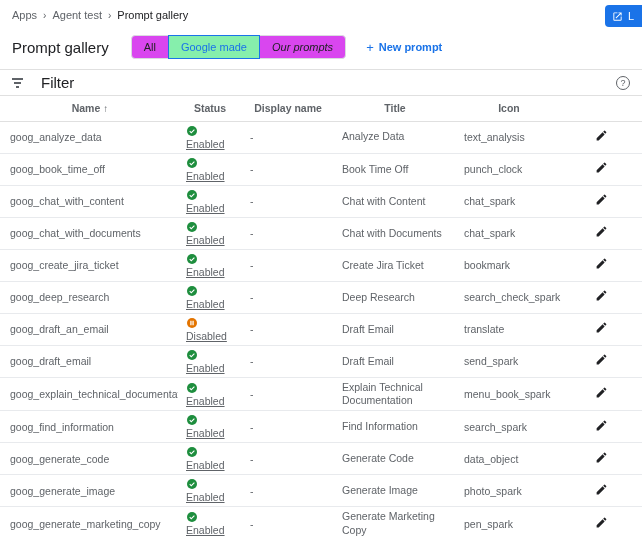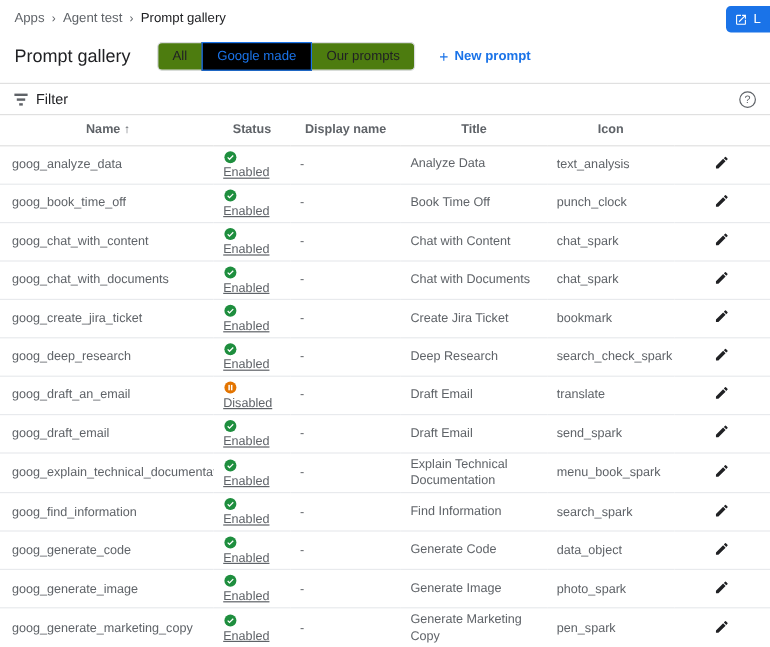--- a/index.html
+++ b/index.html
@@ -35,48 +35,48 @@
   
   .title-row {
     display: flex; align-items: center;
     padding: 8px 12px 10px 12px;
   }
   .page-title { font-size: 15px; font-weight: 400; color: #202124; }
   .tab-group { display: flex; margin-left: 22px; }
   .tab {
     font-family: "Liberation Sans", sans-serif;
     font-size: 11px; padding: 5px 12px;
-    background: #4d7c0f; color: #202124;
+    background: #d946ef; color: #202124;
     border: 1px solid #dadce0; cursor: pointer;
     margin-left: -1px; position: relative;
   }
   .tab:first-child { border-radius: 4px 0 0 4px; margin-left: 0; }
-  .tab:last-child { border-radius: 0 4px 4px 0; }
+  .tab:last-child { border-radius: 0 4px 4px 0; font-style: italic; }
   .tab.active {
-    background: #000000; color: #1a73e8;
+    background: #86efac; color: #1a73e8;
     border-color: #1a73e8; z-index: 1;
   }
   .new-prompt-btn {
     margin-left: 20px; background: none; border: none;
     color: #1a73e8; font-size: 11px; font-weight: bold;
     display: flex; align-items: center; gap: 5px; cursor: pointer;
     font-family: "Liberation Sans", sans-serif;
   }
   .new-prompt-btn .plus { font-size: 13px; font-weight: 400; }
 
   
   .filter-bar {
     display: flex; align-items: center; gap: 16px;
     border-top: 1px solid #e0e0e0; border-bottom: 1px solid #e0e0e0;
     height: 27px; padding: 0 12px;
   }
   .filter-btn {
-    display: flex; align-items: center; gap: 7px;
+    display: flex; align-items: center; gap: 18px;
     background: none; border: none; cursor: pointer;
-    font-size: 12px; color: #202124; font-family: "Liberation Sans", sans-serif;
+    font-size: 15px; color: #202124; font-family: "Liberation Sans", sans-serif;
   }
   .filter-icon {
     display: inline-block; width: 11px; height: 9px;
     border-top: 2px solid #5f6368; position: relative;
   }
   .filter-icon::before {
     content: ""; position: absolute; top: 2px; left: 2px; right: 2px;
     border-top: 2px solid #5f6368;
   }
   .filter-icon::after {

